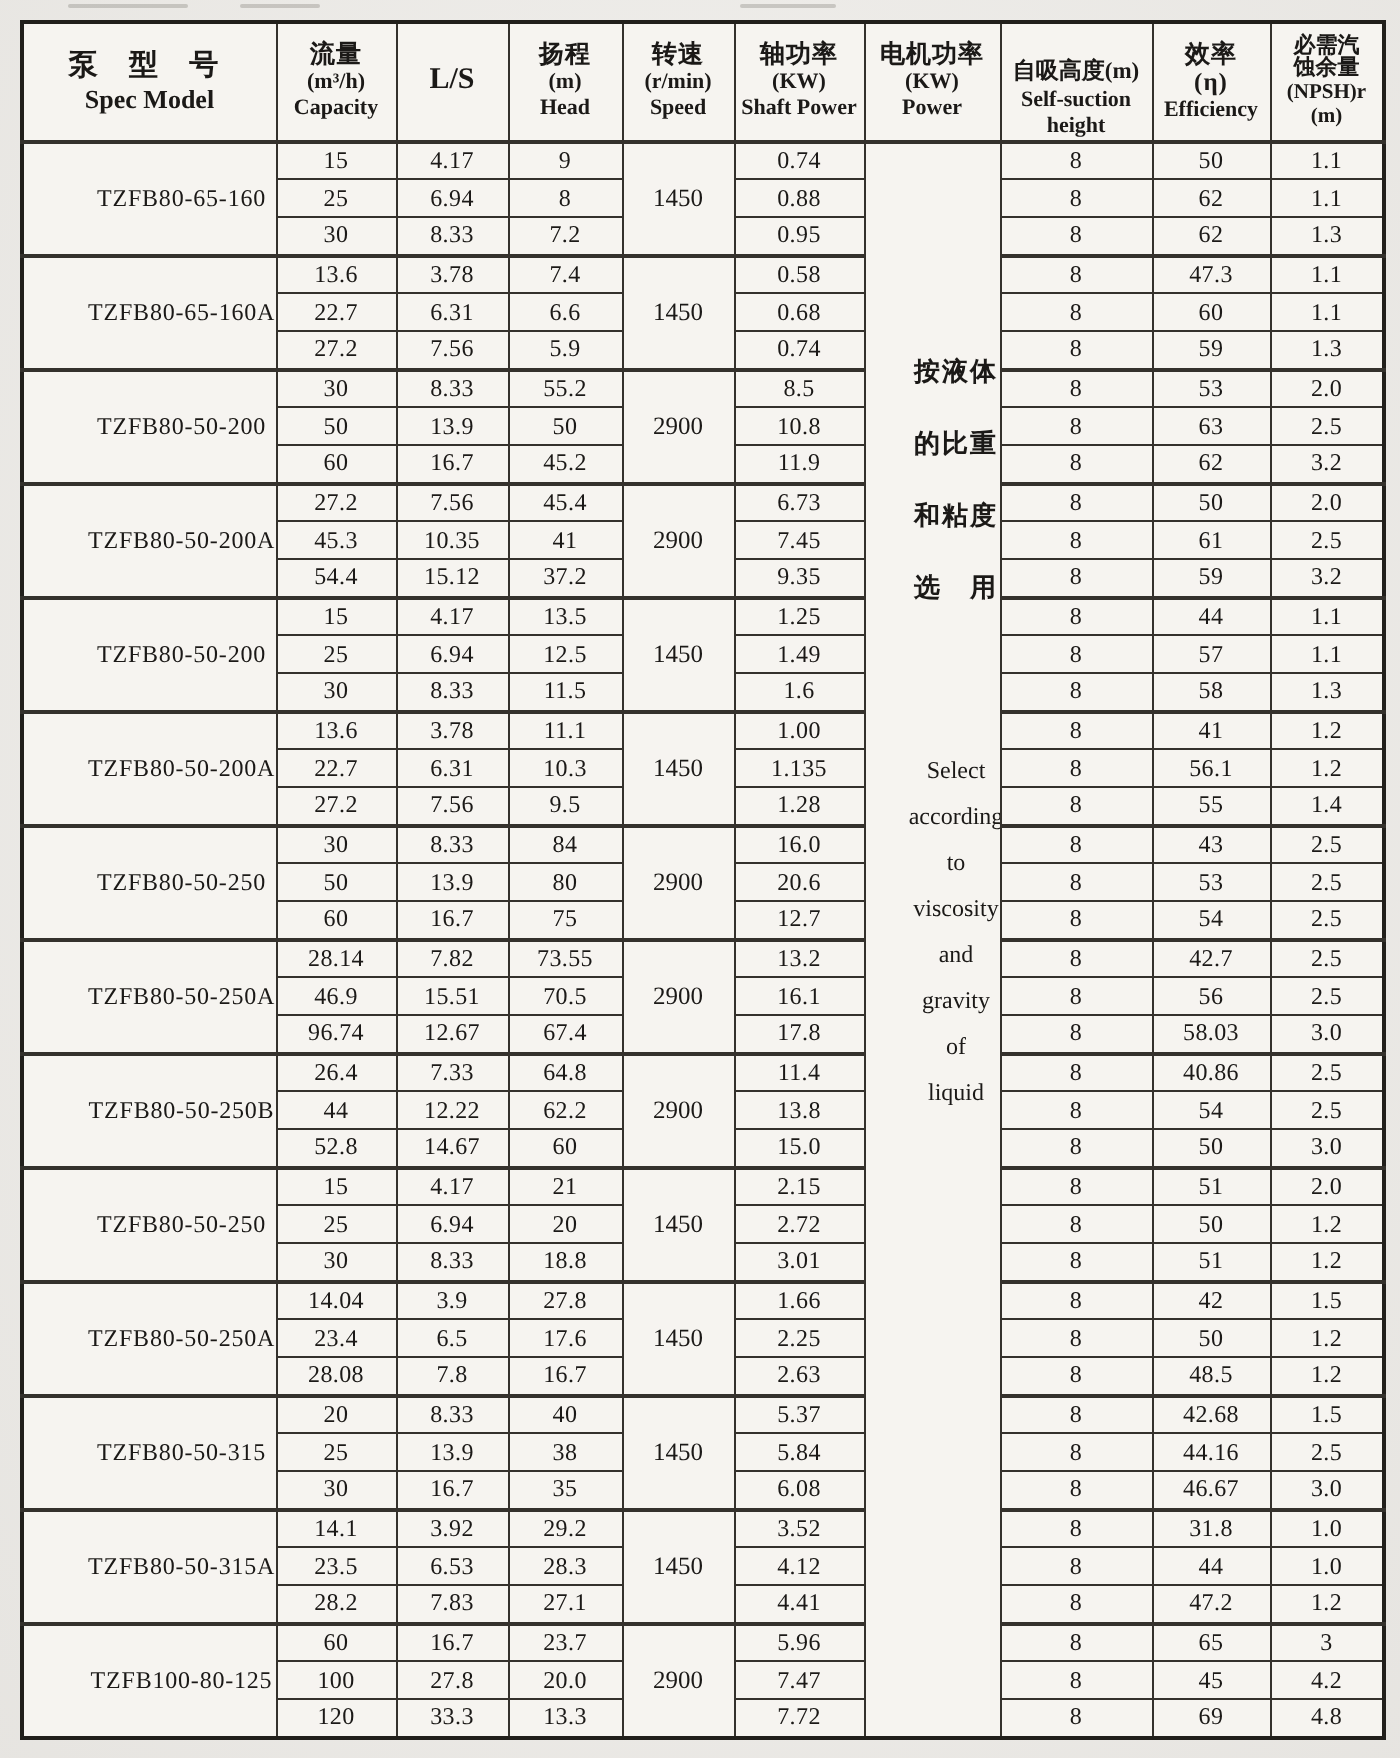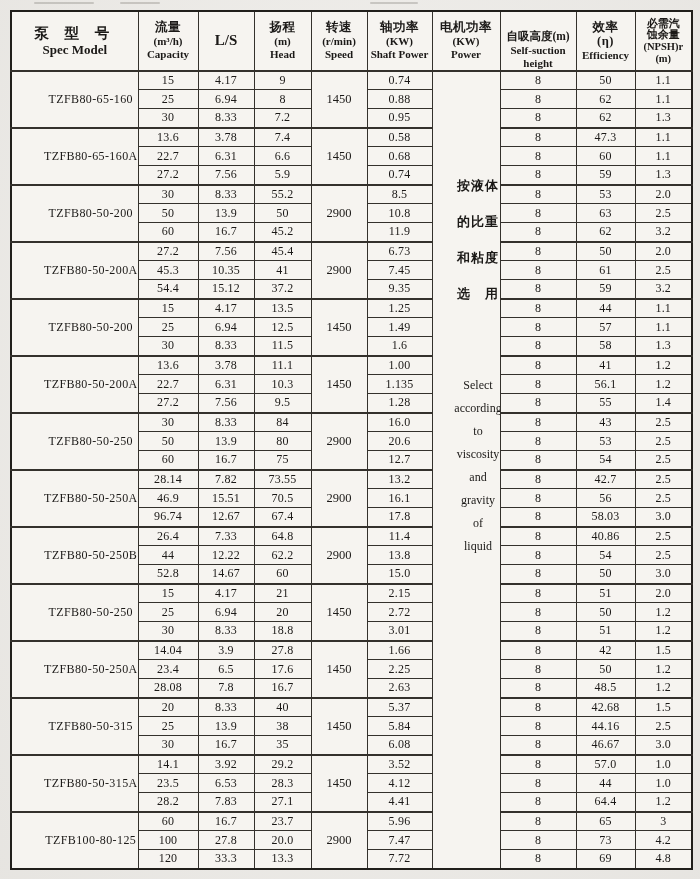--- a/index.html
+++ b/index.html
@@ -510,59 +510,59 @@
           <td data-name="cell-npsh" class="num">3.0</td>
         </tr>
         <tr data-name="data-row" class="group-start">
           <td data-name="model-cell" class="model" rowspan="3">TZFB80-50-315A</td>
           <td data-name="cell-capacity" class="num">14.1</td>
           <td data-name="cell-ls" class="num">3.92</td>
           <td data-name="cell-head" class="num">29.2</td>
           <td data-name="speed-cell" class="speed" rowspan="3">1450</td>
           <td data-name="cell-shaft-power" class="num">3.52</td>
           <td data-name="cell-suction-height" class="num">8</td>
-          <td data-name="cell-efficiency" class="num">57.0</td>
+          <td data-name="cell-efficiency" class="num">31.8</td>
           <td data-name="cell-npsh" class="num">1.0</td>
         </tr>
         <tr data-name="data-row">
           <td data-name="cell-capacity" class="num">23.5</td>
           <td data-name="cell-ls" class="num">6.53</td>
           <td data-name="cell-head" class="num">28.3</td>
           <td data-name="cell-shaft-power" class="num">4.12</td>
           <td data-name="cell-suction-height" class="num">8</td>
           <td data-name="cell-efficiency" class="num">44</td>
           <td data-name="cell-npsh" class="num">1.0</td>
         </tr>
         <tr data-name="data-row">
           <td data-name="cell-capacity" class="num">28.2</td>
           <td data-name="cell-ls" class="num">7.83</td>
           <td data-name="cell-head" class="num">27.1</td>
           <td data-name="cell-shaft-power" class="num">4.41</td>
           <td data-name="cell-suction-height" class="num">8</td>
-          <td data-name="cell-efficiency" class="num">64.4</td>
+          <td data-name="cell-efficiency" class="num">47.2</td>
           <td data-name="cell-npsh" class="num">1.2</td>
         </tr>
         <tr data-name="data-row" class="group-start">
           <td data-name="model-cell" class="model" rowspan="3">TZFB100-80-125</td>
           <td data-name="cell-capacity" class="num">60</td>
           <td data-name="cell-ls" class="num">16.7</td>
           <td data-name="cell-head" class="num">23.7</td>
           <td data-name="speed-cell" class="speed" rowspan="3">2900</td>
           <td data-name="cell-shaft-power" class="num">5.96</td>
           <td data-name="cell-suction-height" class="num">8</td>
           <td data-name="cell-efficiency" class="num">65</td>
           <td data-name="cell-npsh" class="num">3</td>
         </tr>
         <tr data-name="data-row">
           <td data-name="cell-capacity" class="num">100</td>
           <td data-name="cell-ls" class="num">27.8</td>
           <td data-name="cell-head" class="num">20.0</td>
           <td data-name="cell-shaft-power" class="num">7.47</td>
           <td data-name="cell-suction-height" class="num">8</td>
-          <td data-name="cell-efficiency" class="num">73</td>
+          <td data-name="cell-efficiency" class="num">45</td>
           <td data-name="cell-npsh" class="num">4.2</td>
         </tr>
         <tr data-name="data-row">
           <td data-name="cell-capacity" class="num">120</td>
           <td data-name="cell-ls" class="num">33.3</td>
           <td data-name="cell-head" class="num">13.3</td>
           <td data-name="cell-shaft-power" class="num">7.72</td>
           <td data-name="cell-suction-height" class="num">8</td>
           <td data-name="cell-efficiency" class="num">69</td>
           <td data-name="cell-npsh" class="num">4.8</td>

